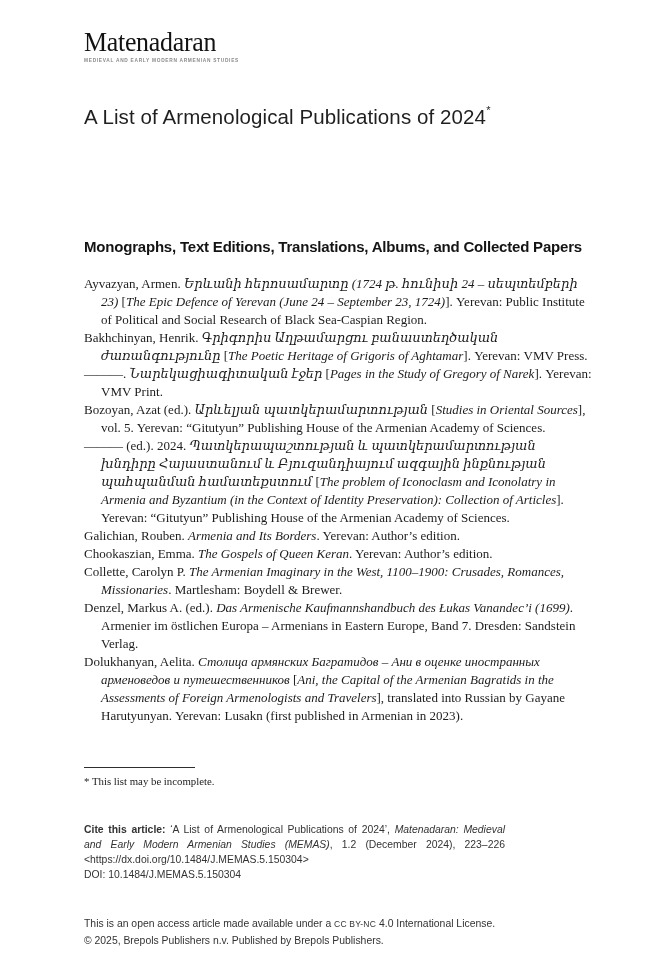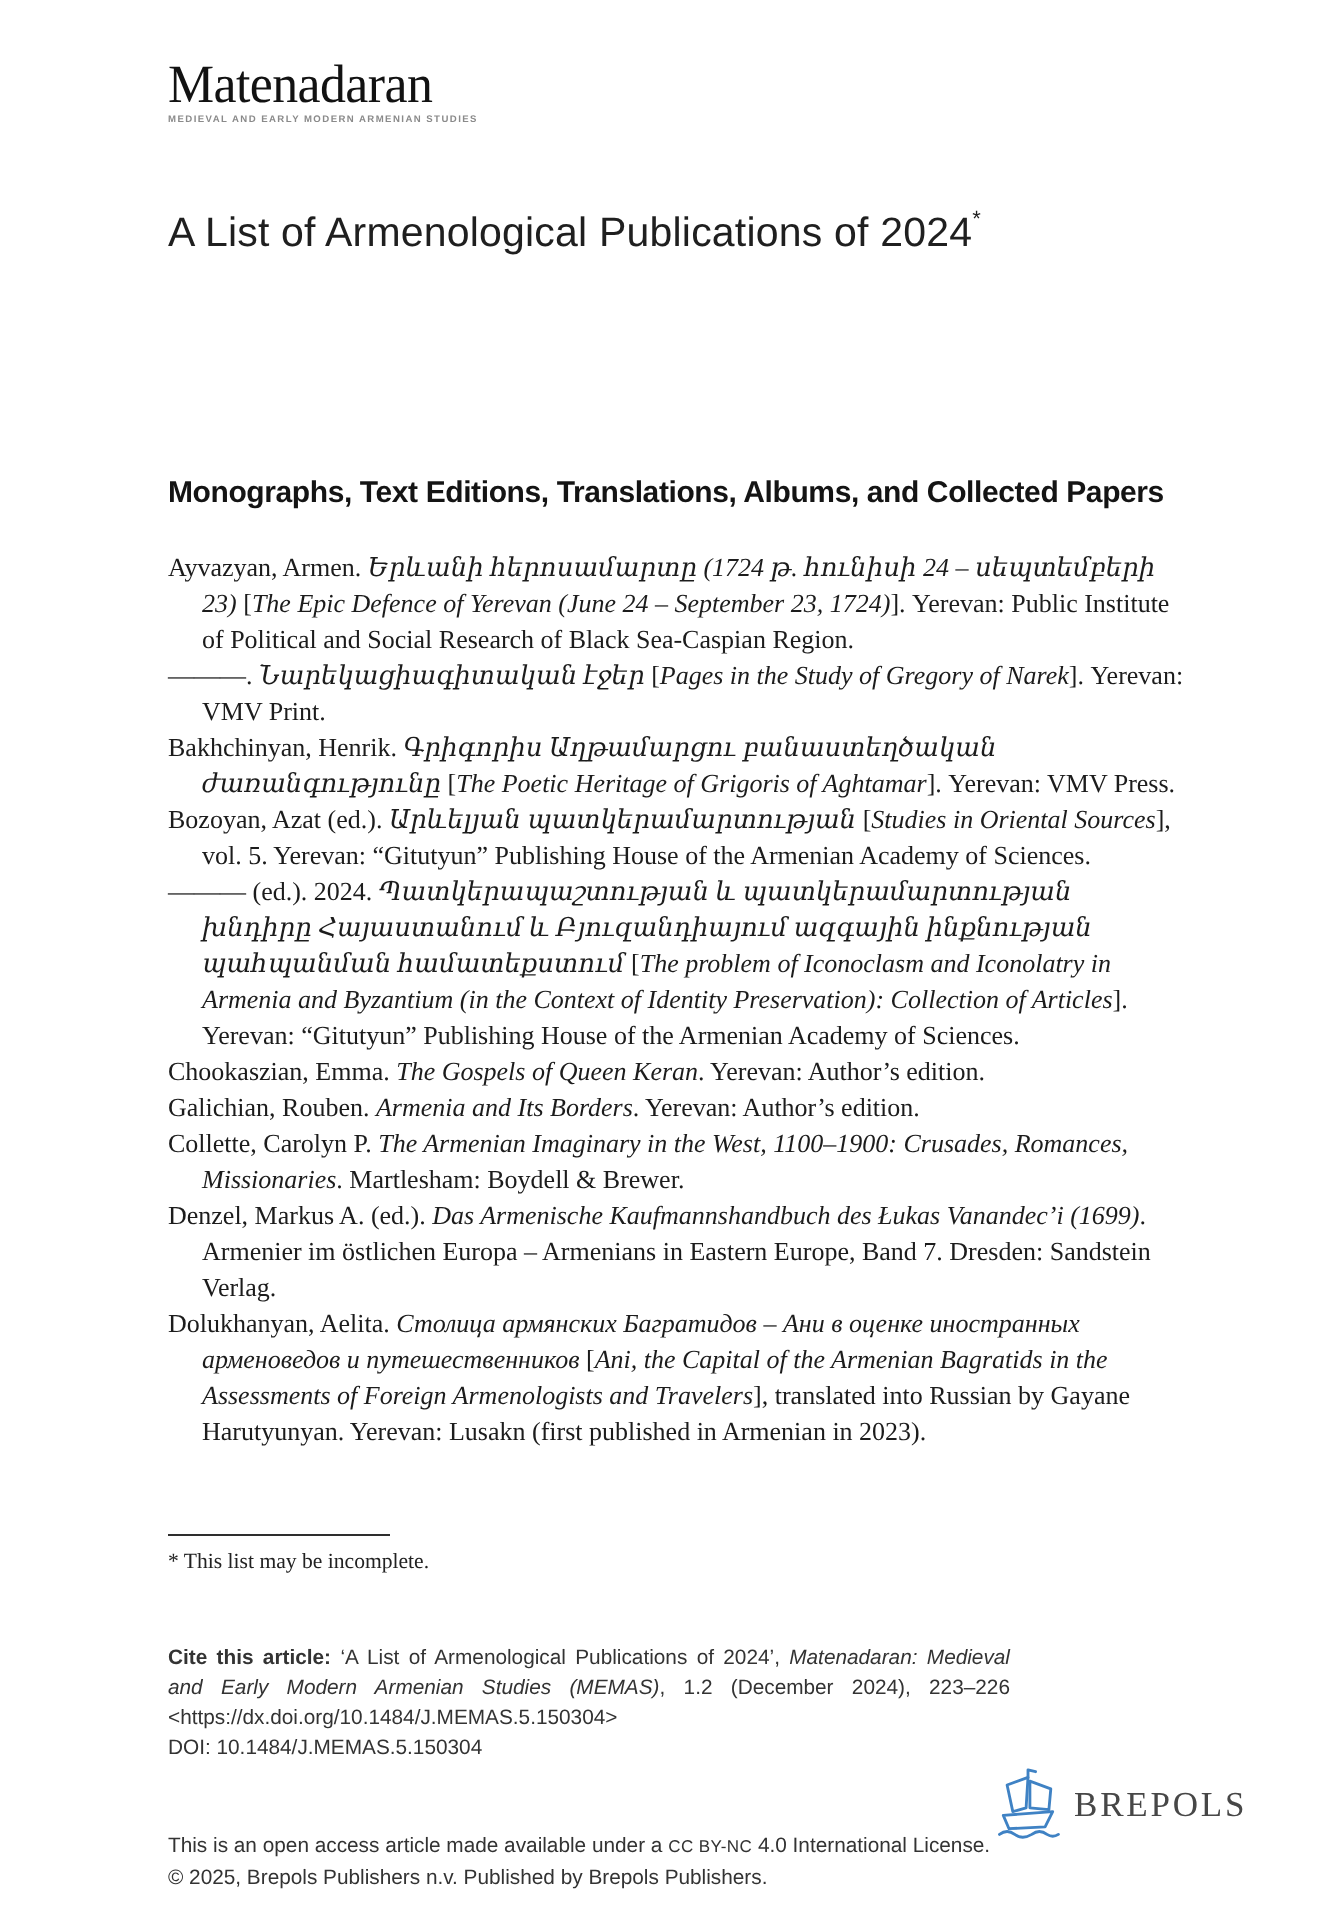--- a/index.html
+++ b/index.html
@@ -86,49 +86,37 @@
     <div class="logo-title">Matenadaran</div>
     <div class="logo-subtitle">MEDIEVAL AND EARLY MODERN ARMENIAN STUDIES</div>
   </div>
 
   <h1 class="title-block"><span>A List of Armenological Publications of 2024</span><sup>*</sup></h1>
 
   <h2 class="heading-block">Monographs, Text Editions, Translations, Albums, and Collected Papers</h2>
 
   <div class="bib-block">
       <div class="bib-entry"><span class="seg-r">Ayvazyan, Armen. </span><span class="seg-i">Երևանի հերոսամարտը (1724 թ. հունիսի 24 – սեպտեմբերի 23)</span><span class="seg-r"> [</span><span class="seg-i">The Epic Defence of Yerevan (June 24 – September 23, 1724)</span><span class="seg-r">]. Yerevan: Public Institute of Political and Social Research of Black Sea-Caspian Region.</span></div>
+      <div class="bib-entry"><span class="seg-r">Bakhchinyan, Henrik. </span><span class="seg-i">Գրիգորիս Աղթամարցու բանաստեղծական ժառանգությունը</span><span class="seg-r"> [</span><span class="seg-i">The Poetic Heritage of Grigoris of Aghtamar</span><span class="seg-r">]. Yerevan: VMV Press.</span></div>
       <div class="bib-entry"><span class="seg-r">———. </span><span class="seg-i">Նարեկացիագիտական էջեր</span><span class="seg-r"> [</span><span class="seg-i">Pages in the Study of Gregory of Narek</span><span class="seg-r">]. Yerevan: VMV Print.</span></div>
-      <div class="bib-entry"><span class="seg-r">Bakhchinyan, Henrik. </span><span class="seg-i">Գրիգորիս Աղթամարցու բանաստեղծական ժառանգությունը</span><span class="seg-r"> [</span><span class="seg-i">The Poetic Heritage of Grigoris of Aghtamar</span><span class="seg-r">]. Yerevan: VMV Press.</span></div>
       <div class="bib-entry"><span class="seg-r">Bozoyan, Azat (ed.). </span><span class="seg-i">Արևելյան պատկերամարտության</span><span class="seg-r"> [</span><span class="seg-i">Studies in Oriental Sources</span><span class="seg-r">], vol. 5. Yerevan: “Gitutyun” Publishing House of the Armenian Academy of Sciences.</span></div>
       <div class="bib-entry"><span class="seg-r">——— (ed.). 2024. </span><span class="seg-i">Պատկերապաշտության և պատկերամարտության խնդիրը Հայաստանում և Բյուզանդիայում ազգային ինքնության պահպանման համատեքստում</span><span class="seg-r"> [</span><span class="seg-i">The problem of Iconoclasm and Iconolatry in Armenia and Byzantium (in the Context of Identity Preservation): Collection of Articles</span><span class="seg-r">]. Yerevan: “Gitutyun” Publishing House of the Armenian Academy of Sciences.</span></div>
+      <div class="bib-entry"><span class="seg-r">Galichian, Rouben. </span><span class="seg-i">Armenia and Its Borders</span><span class="seg-r">. Yerevan: Author’s edition.</span></div>
       <div class="bib-entry"><span class="seg-r">Chookaszian, Emma. </span><span class="seg-i">The Gospels of Queen Keran</span><span class="seg-r">. Yerevan: Author’s edition.</span></div>
-      <div class="bib-entry"><span class="seg-r">Galichian, Rouben. </span><span class="seg-i">Armenia and Its Borders</span><span class="seg-r">. Yerevan: Author’s edition.</span></div>
       <div class="bib-entry"><span class="seg-r">Collette, Carolyn P. </span><span class="seg-i">The Armenian Imaginary in the West, 1100–1900: Crusades, Romances, Missionaries</span><span class="seg-r">. Martlesham: Boydell &amp; Brewer.</span></div>
       <div class="bib-entry"><span class="seg-r">Denzel, Markus A. (ed.). </span><span class="seg-i">Das Armenische Kaufmannshandbuch des Łukas Vanandec’i (1699)</span><span class="seg-r">. Armenier im östlichen Europa – Armenians in Eastern Europe, Band 7. Dresden: Sandstein Verlag.</span></div>
       <div class="bib-entry"><span class="seg-r">Dolukhanyan, Aelita. </span><span class="seg-i">Столица армянских Багратидов – Ани в оценке иностранных арменоведов и путешественников</span><span class="seg-r"> [</span><span class="seg-i">Ani, the Capital of the Armenian Bagratids in the Assessments of Foreign Armenologists and Travelers</span><span class="seg-r">], translated into Russian by Gayane Harutyunyan. Yerevan: Lusakn (first published in Armenian in 2023).</span></div>
     </div>
 
   <div class="footnote-rule"></div>
   <div class="footnote-block">* This list may be incomplete.</div>
 
   <div class="cite-block"><span class="seg-b">Cite this article: </span><span class="seg-r">‘A List of Armenological Publications of 2024’, </span><span class="seg-i">Matenadaran: Medieval and Early Modern Armenian Studies (MEMAS)</span><span class="seg-r">, 1.2 (December 2024), 223–226 </span><span class="seg-r">&lt;https://dx.doi.org/10.1484/J.MEMAS.5.150304&gt;</span></div>
 
   <div class="doi-block">DOI: 10.1484/J.MEMAS.5.150304</div>
 
   <div class="license-block">
     <div><span class="seg-r">This is an open access article made available under a </span><span class="seg-sc">CC BY-NC</span><span class="seg-r"> 4.0 International License.</span></div>
     <div>© 2025, Brepols Publishers n.v. Published by Brepols Publishers.</div>
   </div>
 
-  <div class="brepols">
-    <svg class="brepols-ship" viewBox="0 0 40 42">
-      <g fill="none" stroke="#3f82c4" stroke-width="1.5" stroke-linejoin="round" stroke-linecap="round">
-        <path d="M7 27 L33 25 L29 33 L10 34 Z"></path>
-        <path d="M12 25 L9 11 L20 7 L19 23 Z"></path>
-        <path d="M21 23 L21 9 L32 13 L31 24 Z"></path>
-        <path d="M20 7 L20 3 L24 4"></path>
-        <path d="M5 37 q4 -3 8 0 q4 3 9 0 q4 -3 8 0 q3 2 6 0"></path>
-      </g>
-    </svg>
-    <span class="brepols-word">BREPOLS</span>
-  </div>
 
 </div>
 
 </body></html>

